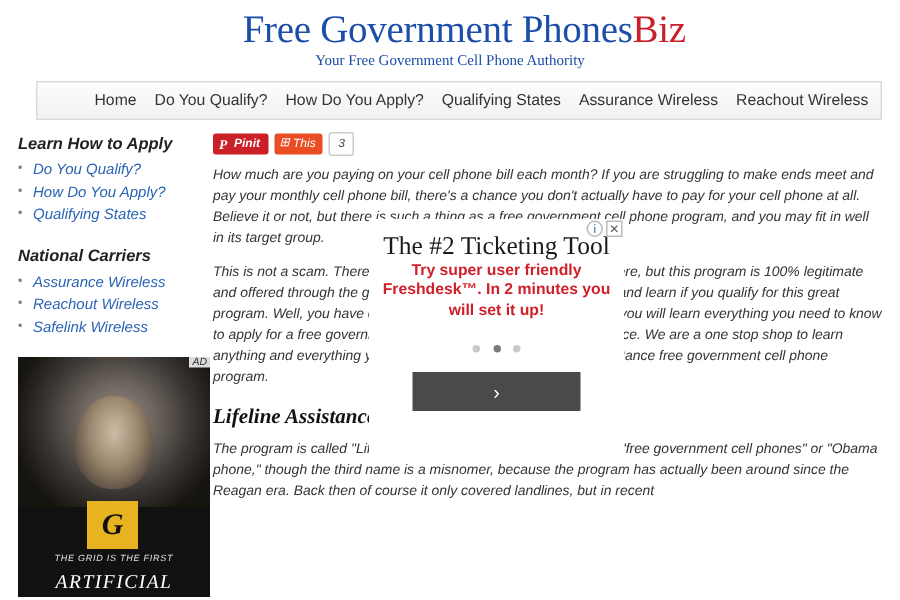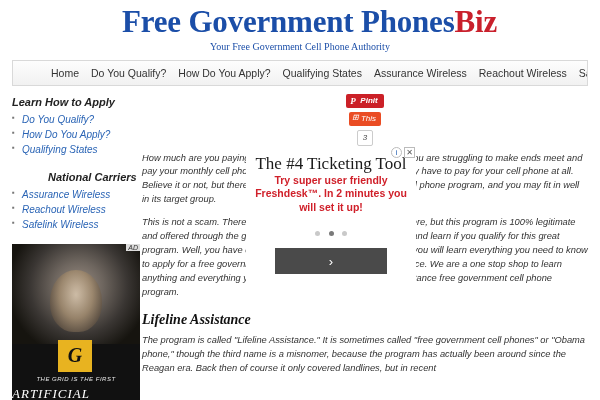--- a/index.html
+++ b/index.html
@@ -13,38 +13,38 @@
   .page { position: relative; width: 600px; height: 400px; background:#fff; }
 
   
   .site-header {
     text-align: center;
     padding-top: 6px;
     padding-bottom: 2px;
   }
   .logo {
     font-family: "Liberation Serif", serif;
-    font-size: 31px;
-    font-weight: bold;
+    font-size: 26px;
+    font-weight: normal;
     color: #1b4ea8;
     letter-spacing: -0.2px;
     line-height: 1.05;
     padding-left: 19px;
   }
   .logo .biz { color: #c9202c; }
   .tagline {
     font-family: "Liberation Serif", serif;
     font-size: 10px;
     color: #1b4ea8;
     margin-top: 2px;
   }
 
   
   .nav-wrap {
-    margin: 6px 12px 0 12px;
+    margin: 6px 12px 0 24px;
     border: 1px solid #d9d9d9;
     background: linear-gradient(#fdfdfd, #f1f1f1);
     height: 26px;
     display: flex;
     align-items: center;
     padding-left: 32px;
     overflow: hidden;
   }
   .nav-item {
     font-size: 10.5px;
@@ -65,21 +65,21 @@
   .sidebar { width: 128px; flex: 0 0 128px; }
   .main { flex: 1 1 auto; min-width: 0; }
 
   
   .side-head {
     font-size: 11px;
     font-weight: bold;
     color: #222;
     margin: 2px 0 4px 0;
   }
-  .side-head.second { margin-top: 14px; margin-left: 36px; }
+  .side-head.second { margin-top: 14px; }
   .side-list { list-style: none; margin: 0; padding: 0; }
   .side-list li {
     font-size: 10px;
     color: #2a64b5;
     padding: 2px 0 2px 10px;
     position: relative;
     cursor: pointer;
   }
   .side-list li:before {
     content: "\25AA";
@@ -135,34 +135,33 @@
     position: absolute;
     left: 0; right: 0; top: 132px;
     text-align: center;
     color: #e3e3e3;
     font-size: 6px;
     letter-spacing: .5px;
   }
   .side-ad .adtitle {
     position: absolute;
     left: 0; right: 0; top: 142px;
-    text-align: left;
+    text-align: center;
     color: #fff;
     font-family: "Liberation Serif", serif;
     font-size: 13px;
     letter-spacing: 1px;
   }
 
   
   .social-row {
     display: flex;
     align-items: center;
     gap: 4px;
     margin-bottom: 6px;
-    flex-direction: column;
   }
   .btn-pinit {
     background: #cb2027;
     color: #fff;
     font-size: 8px;
     font-weight: bold;
     border-radius: 2px;
     padding: 2px 6px 2px 14px;
     position: relative;
     line-height: 10px;
@@ -360,21 +359,21 @@
       <p class="body">This is not a scam. There are a lot of free cell phone scams out there, but this program is 100% legitimate and offered through the government itself. Read on to learn more and learn if you qualify for this great program. Well, you have come to the right place! On this website, you will learn everything you need to know to apply for a free government cell phone and free cell phone service.  We are a one stop shop to learn anything and everything you need to know about the Lifeline Assistance free government cell phone program.</p>
 
       <h2 class="sub-title">Lifeline Assistance</h2>
       <p class="body">The program is called "Lifeline Assistance." It is sometimes called "free government cell phones" or "Obama phone," though the third name is a misnomer, because the program has actually been around since the Reagan era. Back then of course it only covered landlines, but in recent</p>
     </div>
   </div>
 
   <div class="ad-box">
     <div class="ad-i">i</div>
     <div class="ad-x">✕</div>
-    <div class="ad-h1">The #4 Ticketing Tool</div>
+    <div class="ad-h1">The #2 Ticketing Tool</div>
     <div class="ad-h2">Try super user friendly Freshdesk™. In 2 minutes you will set it up!</div>
     <div class="ad-dots">
       <span></span>
       <span class="on"></span>
       <span></span>
     </div>
     <div class="ad-cta">›</div>
   </div>
 
 </div>

